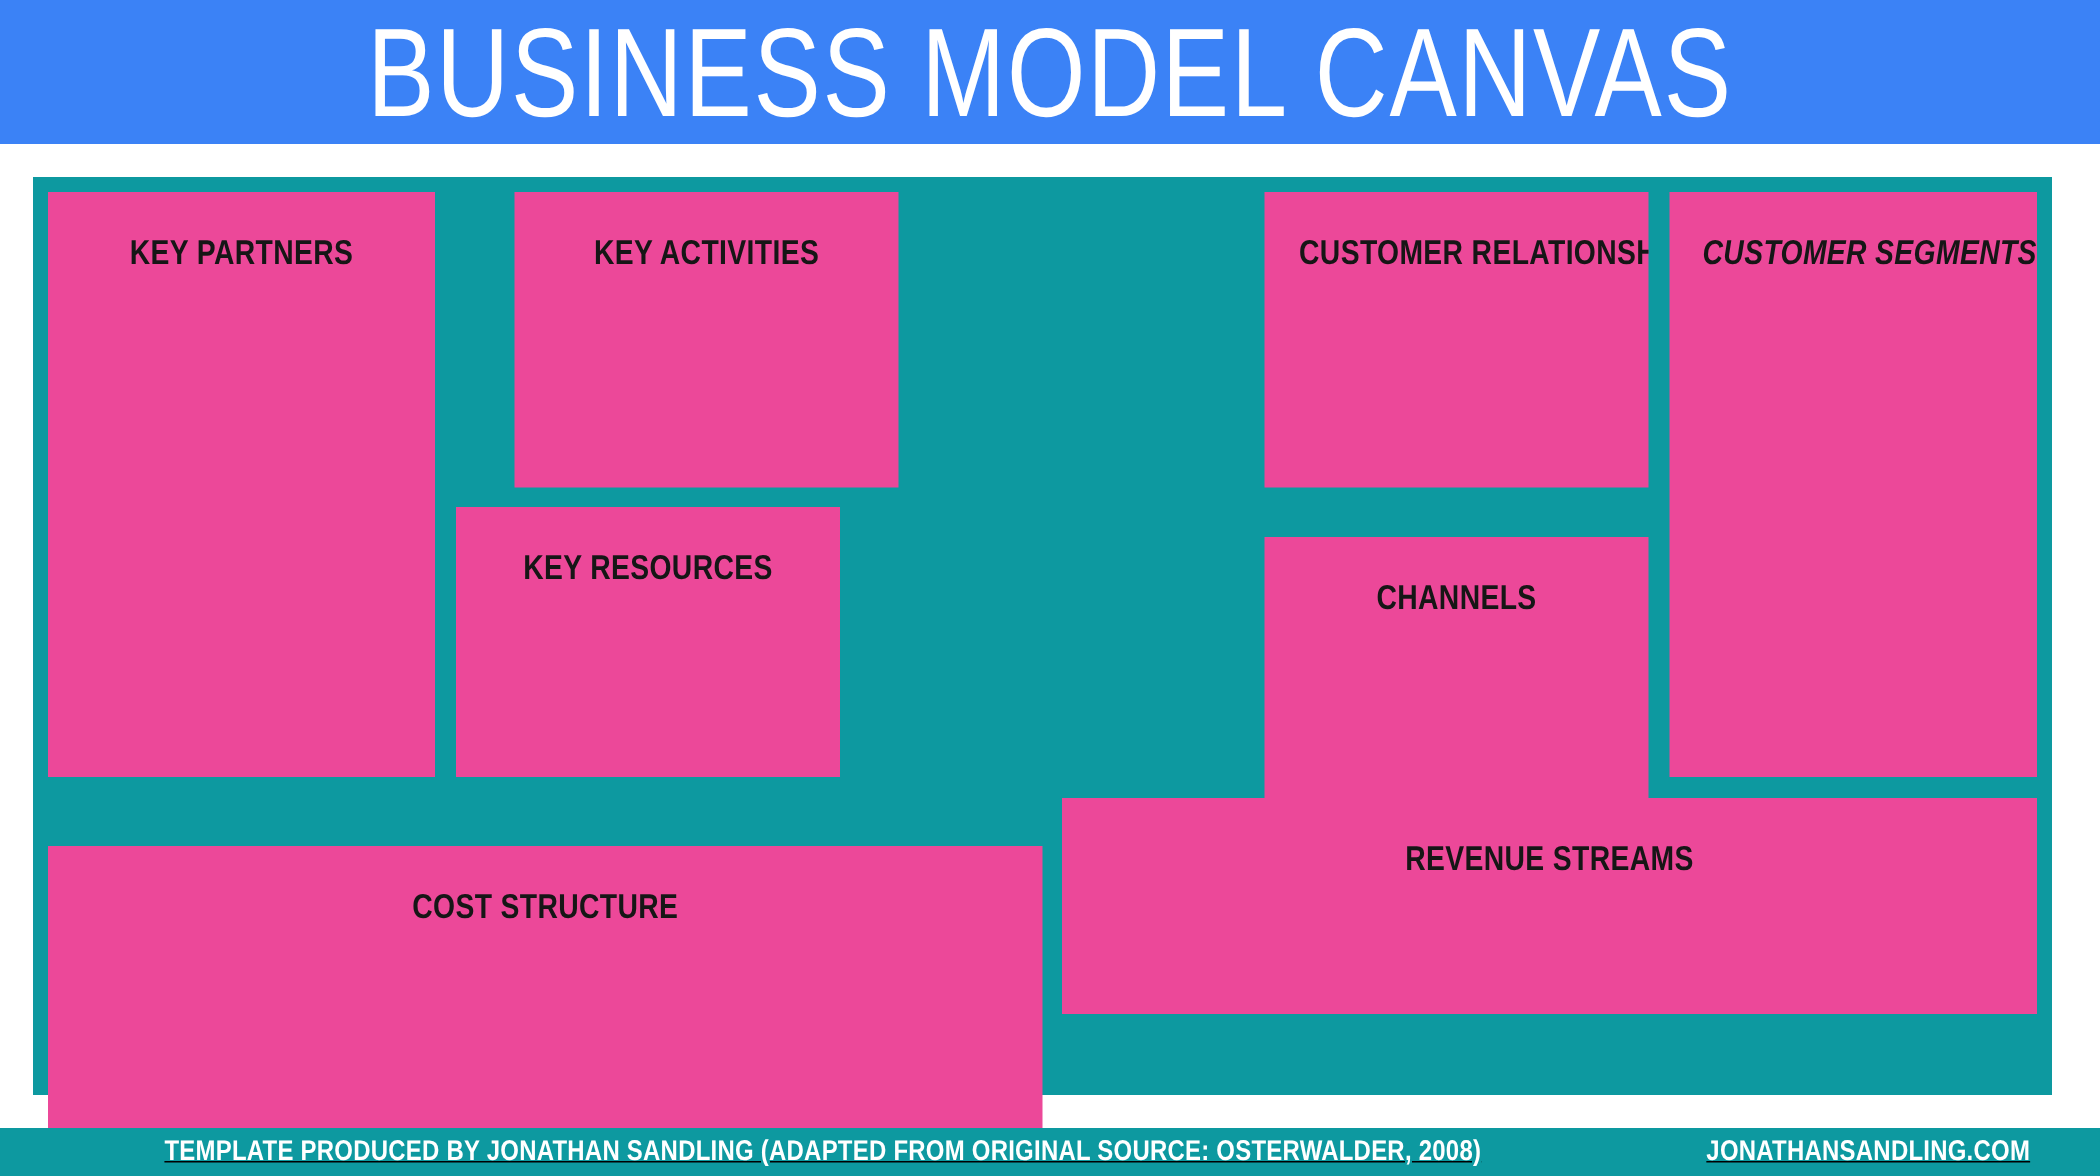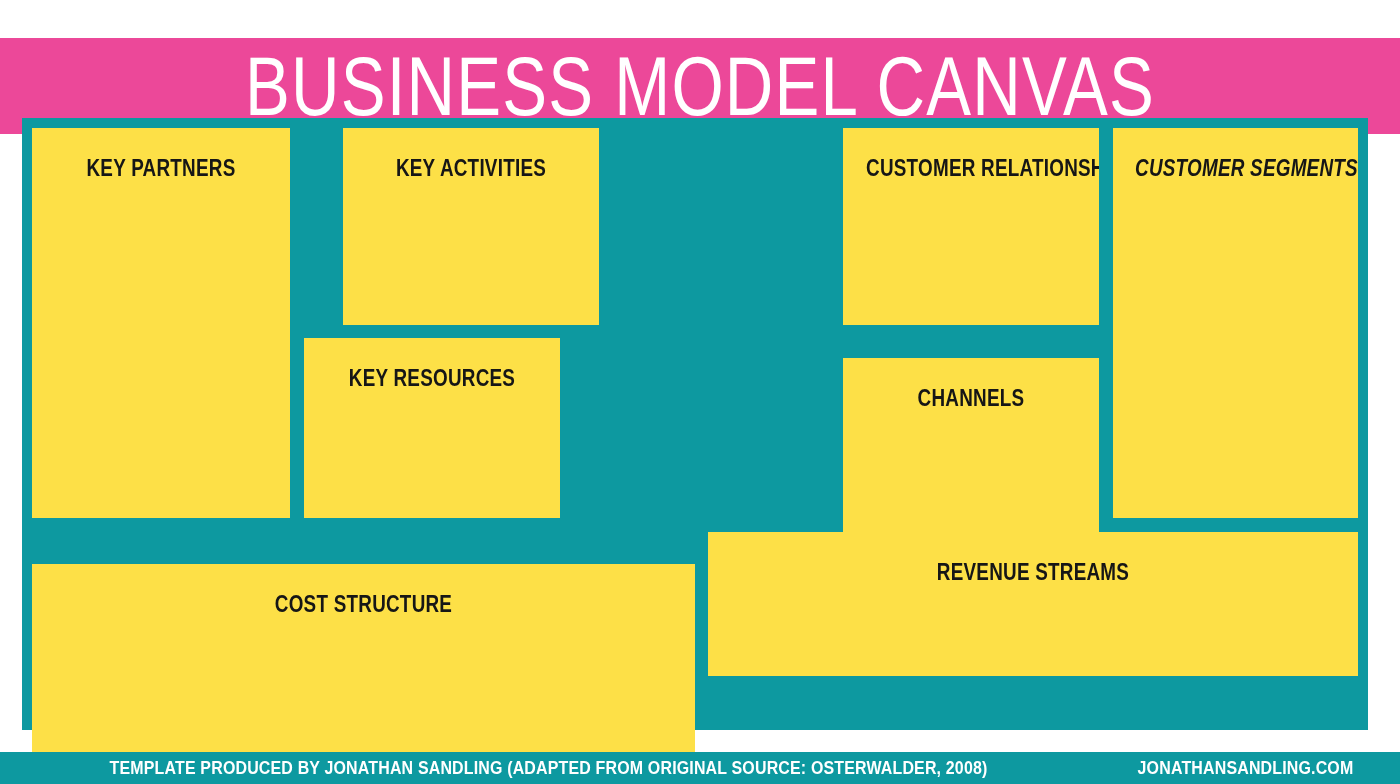--- a/index.html
+++ b/index.html
@@ -21,23 +21,22 @@
     background: #ffffff;
   }
 
   
   .header-bar {
     position: absolute;
     left: 0;
     top: 0;
     width: 1400px;
     height: 96px;
-    background: #ec4899;
+    background: #3b82f6;
     overflow: hidden;
-    margin-top: 38px;
   }
   .header-title {
     position: absolute;
     left: 0;
     top: 4px;
     width: 1400px;
     text-align: center;
     color: #ffffff;
     font-family: "Liberation Sans Narrow", "Liberation Sans", sans-serif;
     font-size: 84px;
@@ -55,21 +54,21 @@
     left: 22px;
     top: 118px;
     width: 1346px;
     height: 612px;
     background: #0d99a0;
     box-sizing: border-box;
   }
 
   .cell {
     position: absolute;
-    background: #fde047;
+    background: #ec4899;
     box-sizing: border-box;
     overflow: hidden;
   }
 
   .cell-label {
     position: absolute;
     left: 0;
     top: 28px;
     width: 100%;
     text-align: center;
@@ -97,20 +96,21 @@
   .footer-inner {
     position: absolute;
     left: 0;
     top: 0;
     width: 1400px;
     height: 32px;
     display: flex;
     align-items: center;
     justify-content: center;
     gap: 46px;
+    text-decoration: underline;
   }
   .footer-text {
     color: #ffffff;
     font-family: "Liberation Sans Narrow", "Liberation Sans", sans-serif;
     font-size: 19px;
     line-height: 22px;
     font-weight: 700;
     letter-spacing: 0.2px;
     transform: scaleX(0.84);
     transform-origin: 50% 50%;

